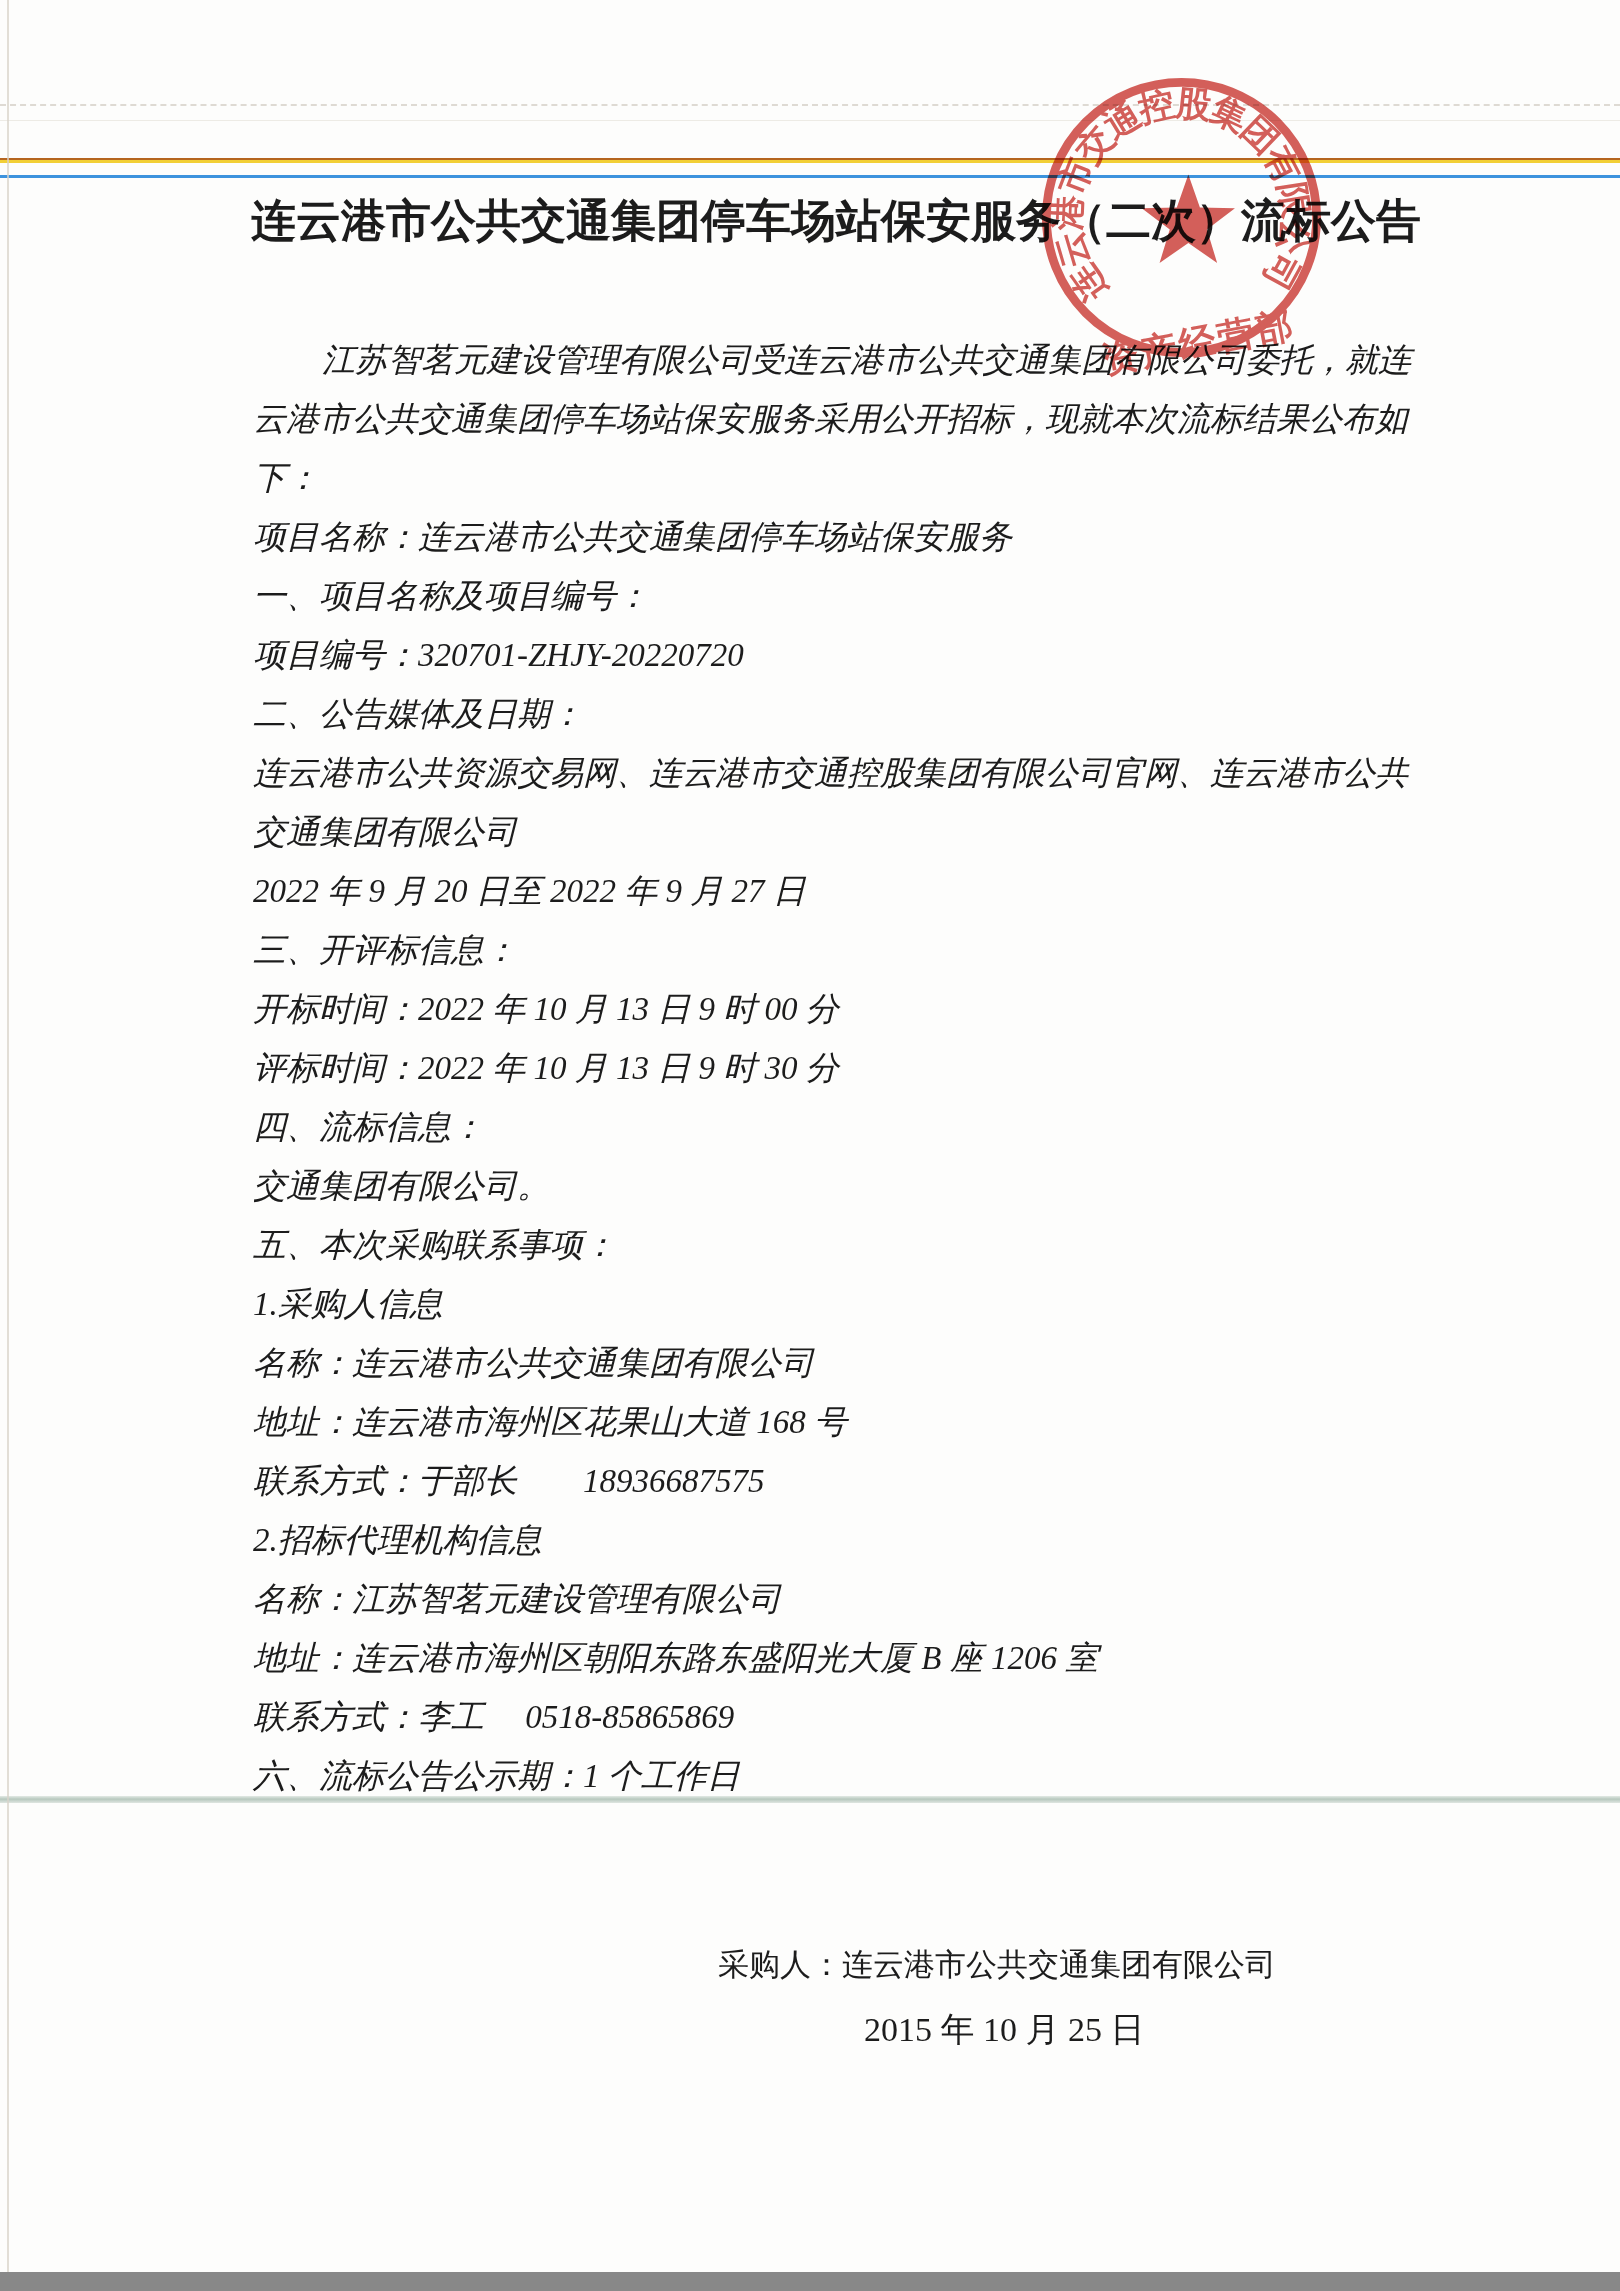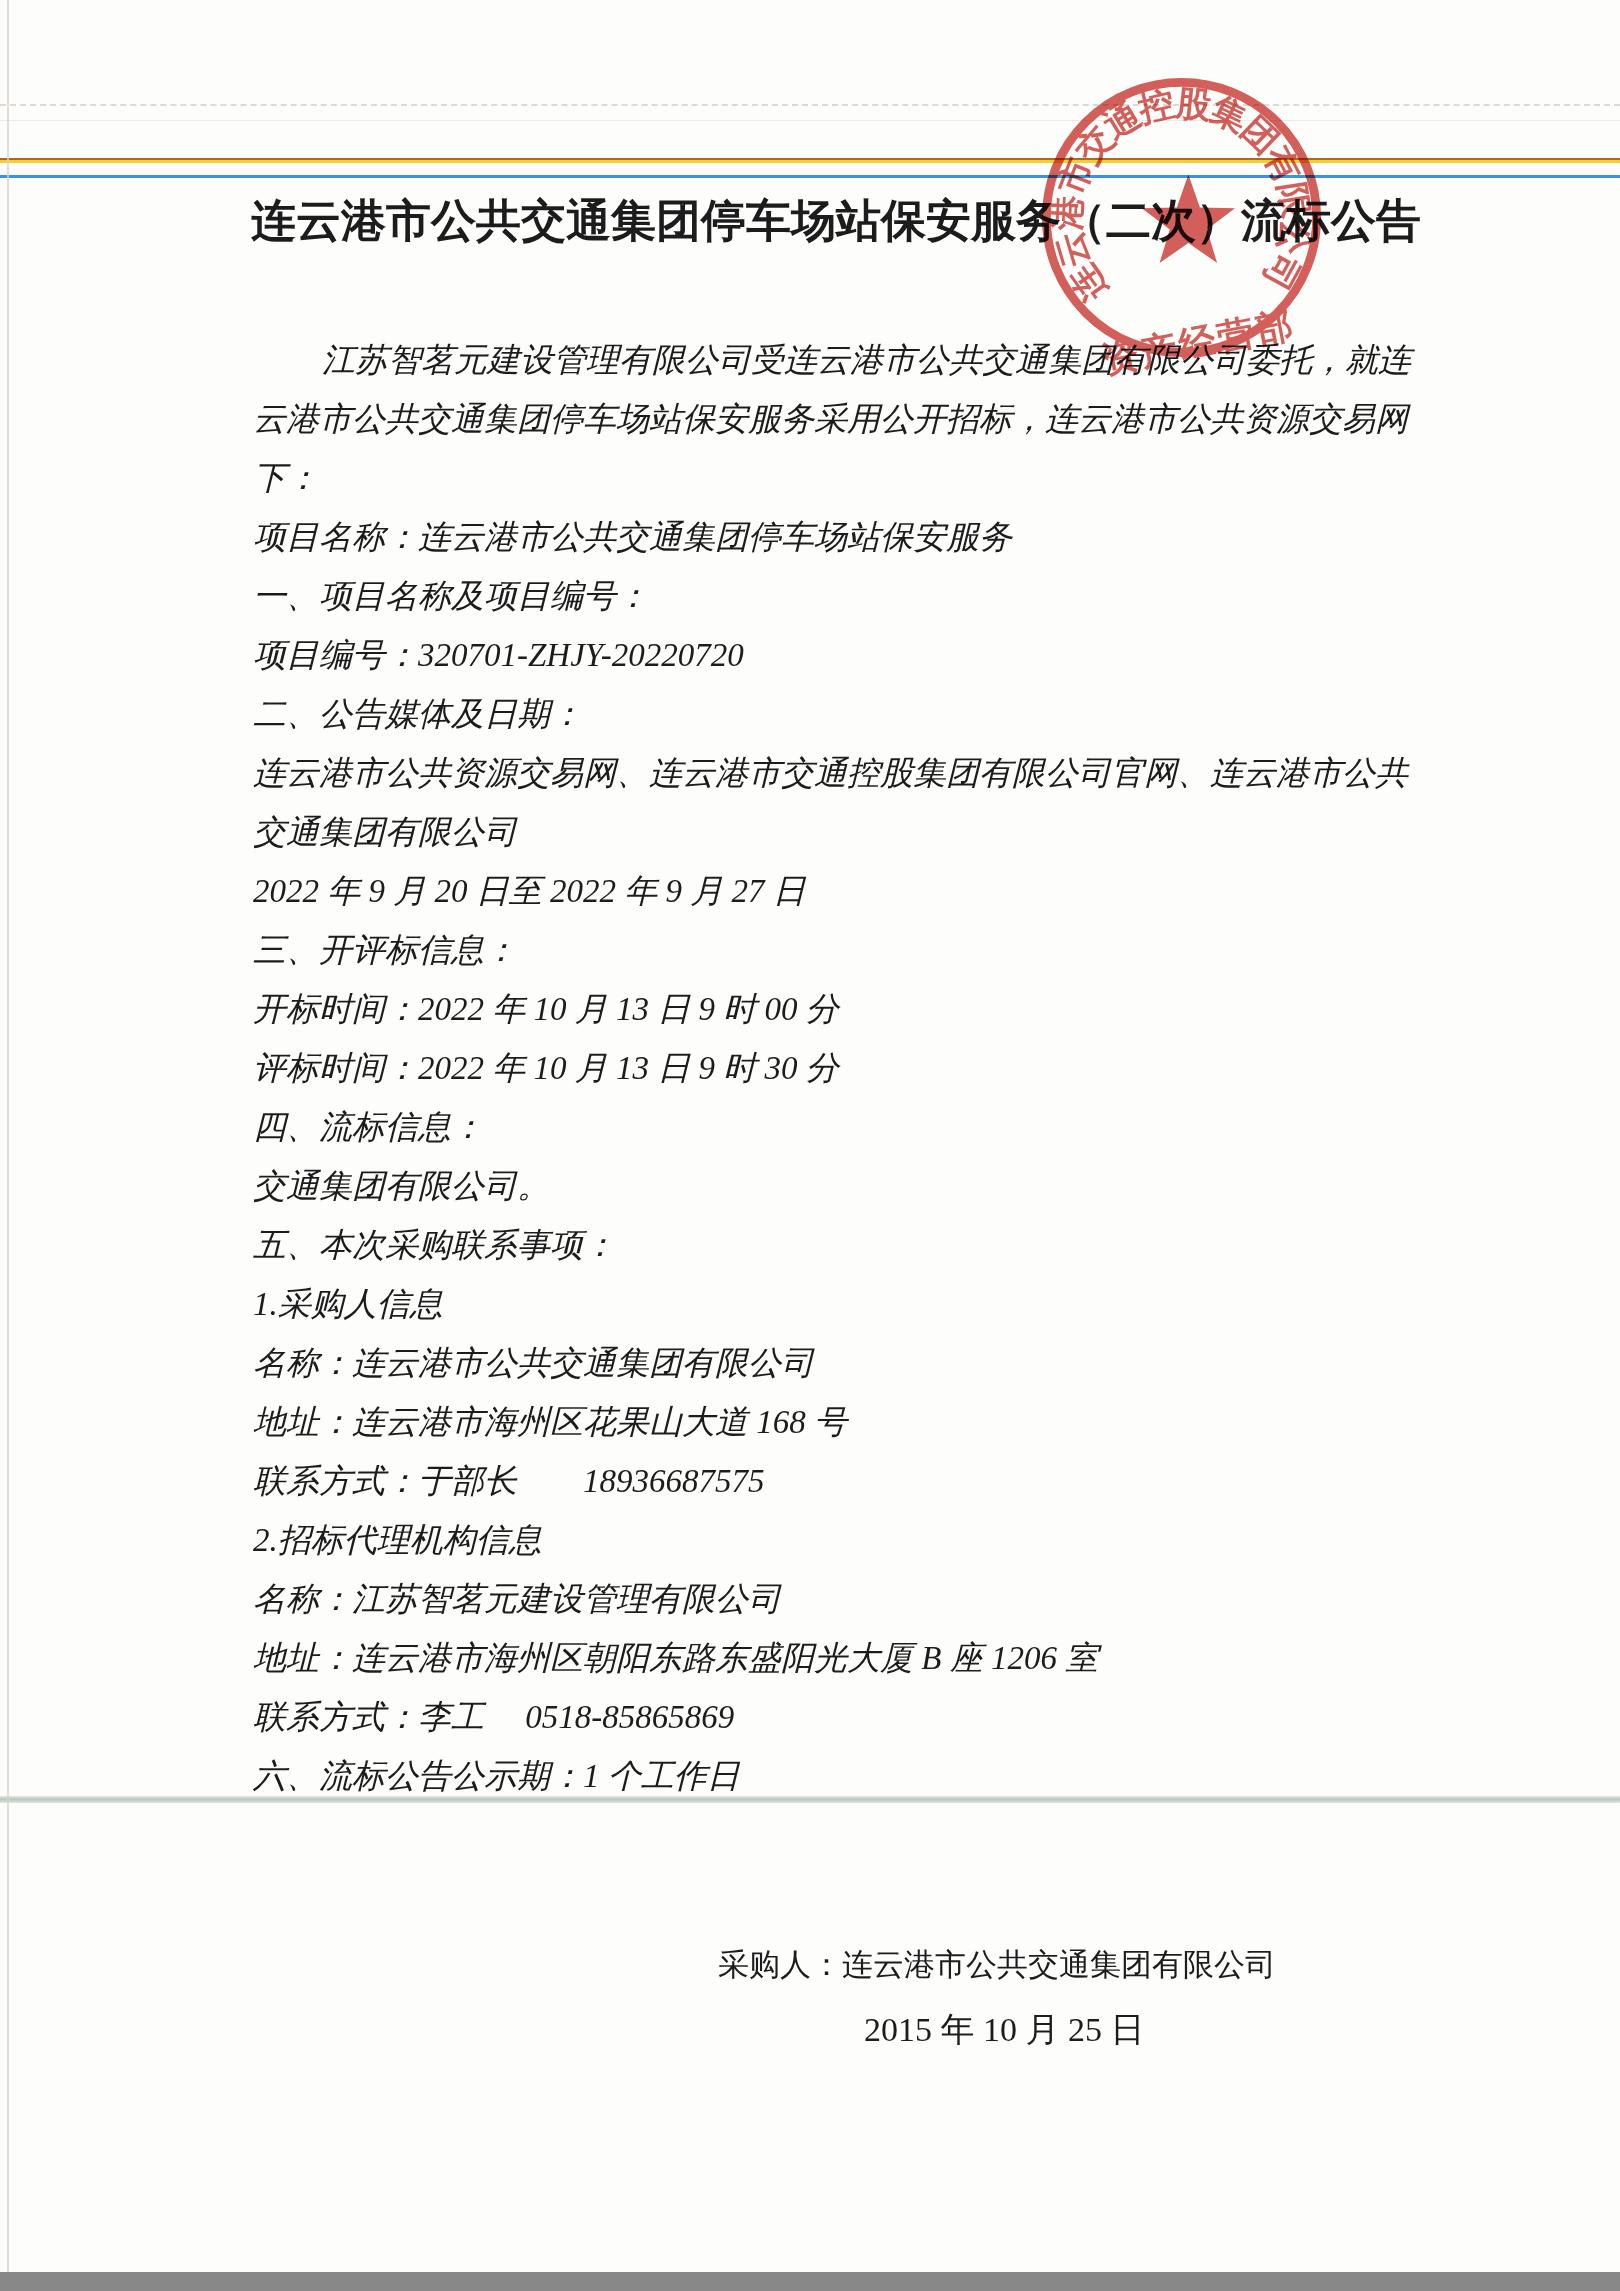--- a/index.html
+++ b/index.html
@@ -68,21 +68,21 @@
   <div class="artifact orange-line-a"></div>
   <div class="artifact orange-line-b"></div>
   <div class="artifact blue-line"></div>
   <div class="artifact green-line"></div>
   <div class="vline"></div>
 
   <div class="doc-title">连云港市公共交通集团停车场站保安服务（二次）流标公告</div>
 
   <div class="doc-body">
     <div class="line indent">江苏智茗元建设管理有限公司受连云港市公共交通集团有限公司委托，就连</div>
-    <div class="line">云港市公共交通集团停车场站保安服务采用公开招标，连云港市公共资源交易网</div>
+    <div class="line">云港市公共交通集团停车场站保安服务采用公开招标，现就本次流标结果公布如</div>
     <div class="line">下：</div>
     <div class="line">项目名称：连云港市公共交通集团停车场站保安服务</div>
     <div class="line">一、项目名称及项目编号：</div>
     <div class="line">项目编号：320701-ZHJY-20220720</div>
     <div class="line">二、公告媒体及日期：</div>
     <div class="line">连云港市公共资源交易网、连云港市交通控股集团有限公司官网、连云港市公共</div>
     <div class="line">交通集团有限公司</div>
     <div class="line">2022 年 9 月 20 日至 2022 年 9 月 27 日</div>
     <div class="line">三、开评标信息：</div>
     <div class="line">开标时间：2022 年 10 月 13 日 9 时 00 分</div>

